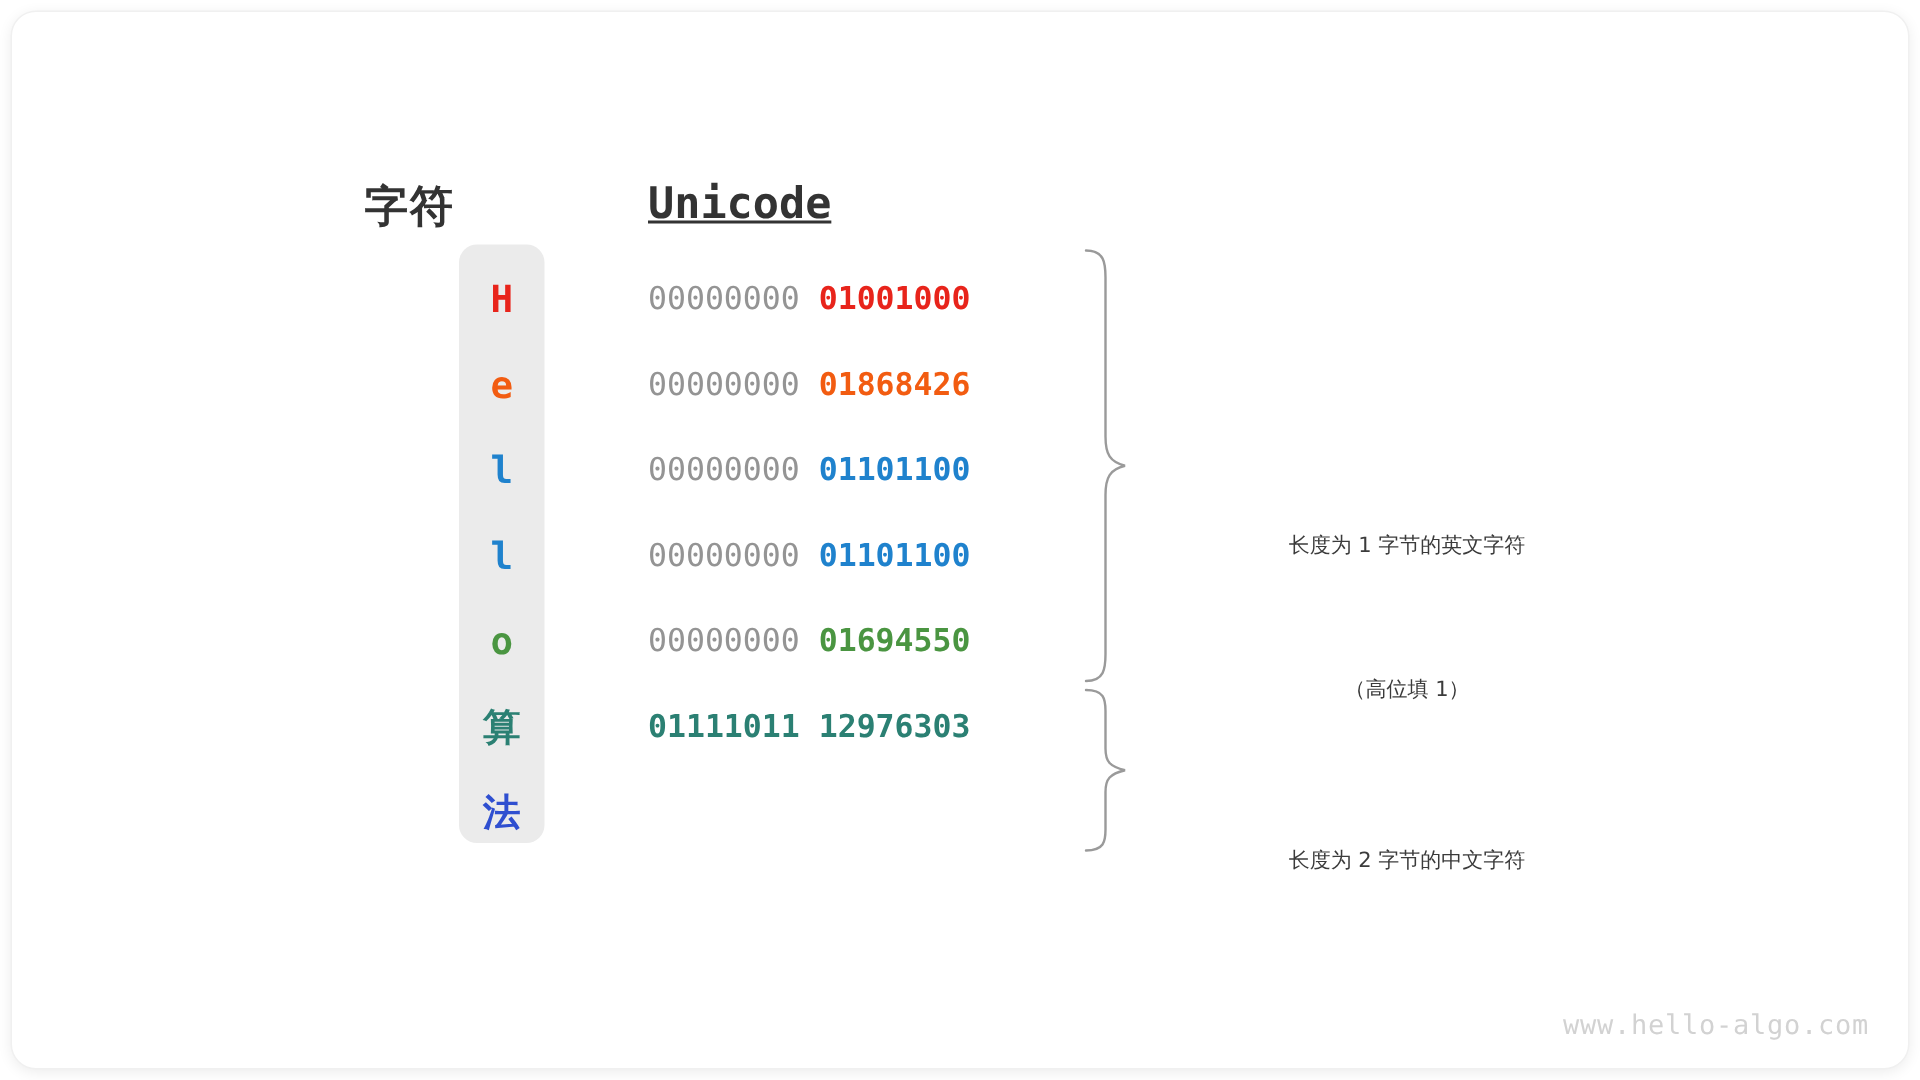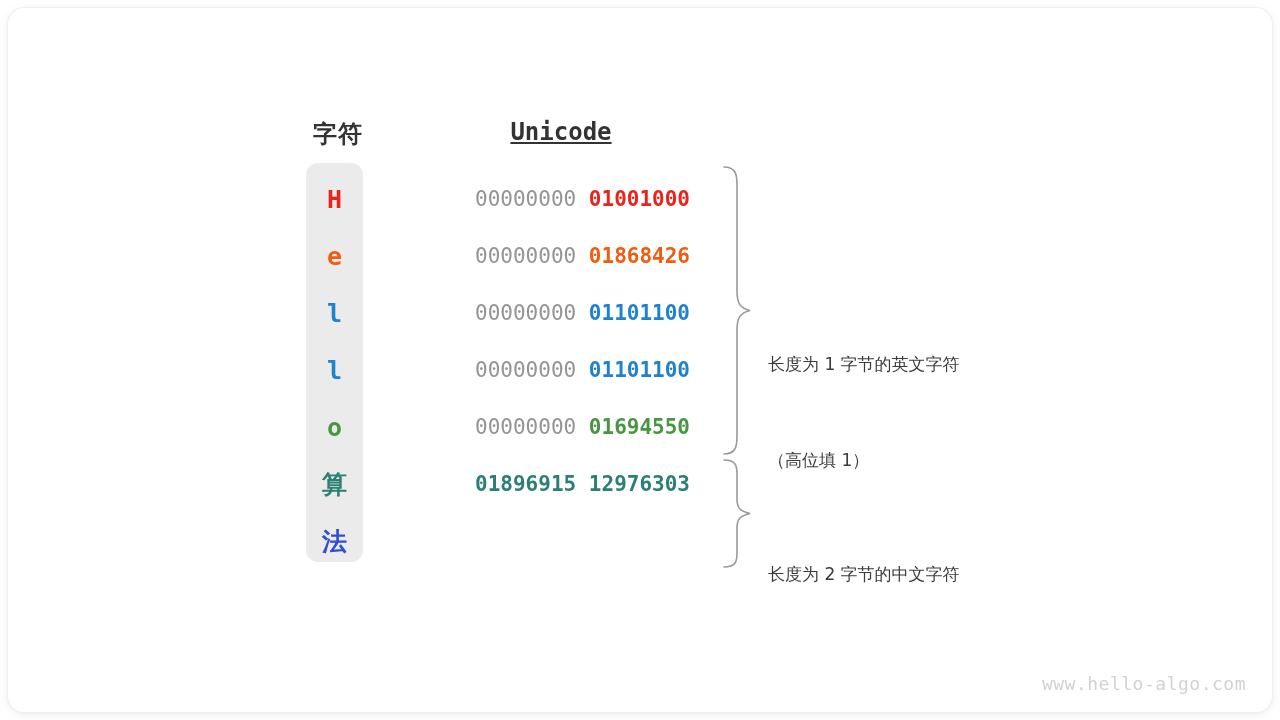--- a/index.html
+++ b/index.html
@@ -34,23 +34,22 @@
     top: 0;
     width: 1264px;
     height: 704px;
   }
 
   
   .col-header {
     position: absolute;
     font-family: "DejaVu Sans Mono", "Liberation Mono", monospace;
     font-weight: bold;
-    font-size: 24px;
+    font-size: 29px;
     color: #333333;
-    text-align: center;
     white-space: nowrap;
   }
   #hdr-char {
     left: 235px;
     top: 110px;
     width: 190px;
     font-family: "Liberation Sans", "DejaVu Sans", sans-serif;
     letter-spacing: 1px;
   }
   #hdr-unicode {
@@ -95,44 +94,44 @@
   .row .glyph.cjk {
     font-family: "DejaVu Sans", "Liberation Sans", sans-serif;
     font-size: 25px;
   }
   .row .bits {
     position: absolute;
     left: 424px;
     width: 258px;
     height: 57px;
     line-height: 57px;
-    text-align: right;
+    text-align: left;
     font-family: "DejaVu Sans Mono", "Liberation Mono", monospace;
     font-size: 21px;
     white-space: pre;
   }
   .bits .hi {
     font-weight: normal;
   }
   .bits .lo {
     font-weight: bold;
   }
 
   
   .brace-svg {
     position: absolute;
     overflow: visible;
   }
 
   
   .annotation {
     position: absolute;
-    text-align: left;
+    text-align: center;
     color: #3b3b3b;
-    font-size: 17px;
+    font-size: 14px;
     line-height: 32px;
     font-family: "DejaVu Sans", "Liberation Sans", sans-serif;
     white-space: pre;
   }
   #ann-1 {
     left: 760px;
     top: 276px;
     width: 340px;
   }
   #ann-2 {
@@ -179,21 +178,21 @@
         <div class="row" style="top: 334px;">
           <div class="glyph latin" style="color: rgb(31, 130, 205);">l</div>
           <div class="bits"><span class="hi" style="color: rgb(148, 148, 148);">00000000</span> <span class="lo" style="color: rgb(31, 130, 205);">01101100</span></div>
         </div>
         <div class="row" style="top: 391px;">
           <div class="glyph latin" style="color: rgb(74, 149, 65);">o</div>
           <div class="bits"><span class="hi" style="color: rgb(148, 148, 148);">00000000</span> <span class="lo" style="color: rgb(74, 149, 65);">01694550</span></div>
         </div>
         <div class="row" style="top: 448px;">
           <div class="glyph cjk" style="color: rgb(43, 128, 115);">算</div>
-          <div class="bits"><span class="hi" style="color: rgb(43, 128, 115); font-weight: bold;">01896915</span> <span class="lo" style="color: rgb(43, 128, 115);">12976303</span></div>
+          <div class="bits"><span class="hi" style="color: rgb(43, 128, 115); font-weight: bold;">01111011</span> <span class="lo" style="color: rgb(43, 128, 115);">12976303</span></div>
         </div>
         <div class="row" style="top: 505px;">
           <div class="glyph cjk" style="color: rgb(47, 79, 208);">法</div>
         </div>
       </div>
 
     <svg class="brace-svg" style="left:712px; top:155px;" width="40" height="295" viewBox="0 0 40 295">
       <path d="M 4 4
                C 16 4, 17 12, 17 22
                L 17 128

